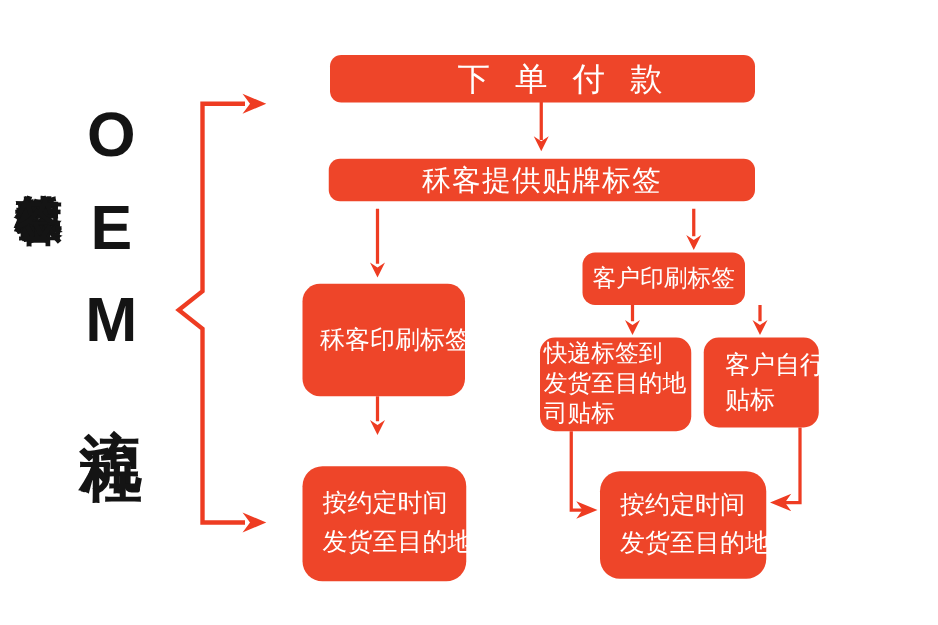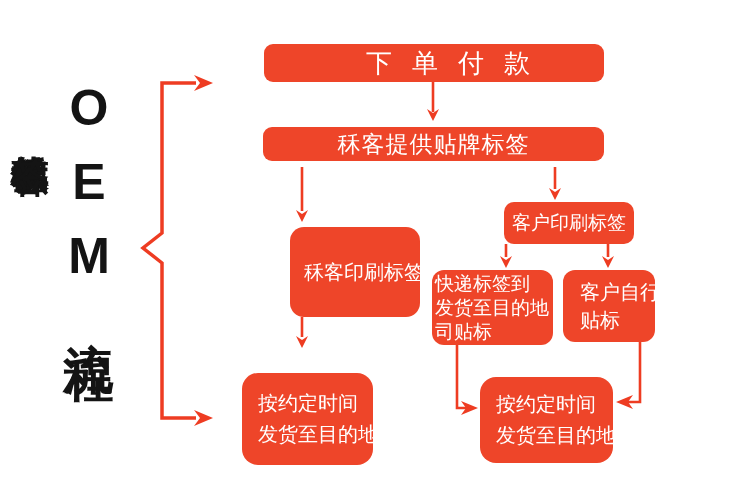--- a/index.html
+++ b/index.html
@@ -23,22 +23,22 @@
   
   .node{
     position:absolute;background:#ee4529;color:#ffffff;box-sizing:border-box;
     display:flex;flex-direction:column;justify-content:center;align-items:center;
   }
   .node .ln{white-space:nowrap;}
   .n1{left:264px;top:44px;width:340px;height:38px;border-radius:9px;font-size:26px;padding-left:28px;}
   .n1 .ln{letter-spacing:20px;margin-right:-20px;}
   .n2{left:263px;top:127px;width:341px;height:34px;border-radius:9px;font-size:23px;}
   .n2 .ln{letter-spacing:1px;}
-  .n3{left:242px;top:227px;width:130px;height:90px;border-radius:14px;font-size:20px;line-height:29px;align-items:flex-start;padding-left:14px;margin-left:48px;}
-  .n4{left:504px;top:202px;width:130px;height:42px;border-radius:10px;font-size:19px;}
+  .n3{left:242px;top:227px;width:130px;height:90px;border-radius:14px;font-size:20px;line-height:29px;align-items:flex-start;padding-left:14px;}
+  .n4{left:466px;top:202px;width:130px;height:42px;border-radius:10px;font-size:19px;}
   .n5{left:432px;top:270px;width:121px;height:75px;border-radius:12px;font-size:19px;line-height:24px;align-items:flex-start;padding-left:3px;}
   .n6{left:563px;top:270px;width:92px;height:72px;border-radius:12px;font-size:20px;line-height:28px;align-items:flex-start;padding-left:17px;}
   .n7{left:242px;top:373px;width:131px;height:92px;border-radius:16px;font-size:20px;line-height:31px;align-items:flex-start;padding-left:16px;}
   .n8{left:480px;top:377px;width:133px;height:86px;border-radius:16px;font-size:20px;line-height:31px;align-items:flex-start;padding-left:16px;}
 </style>
 </head>
 <body>
 
 <div id="stage">
 

